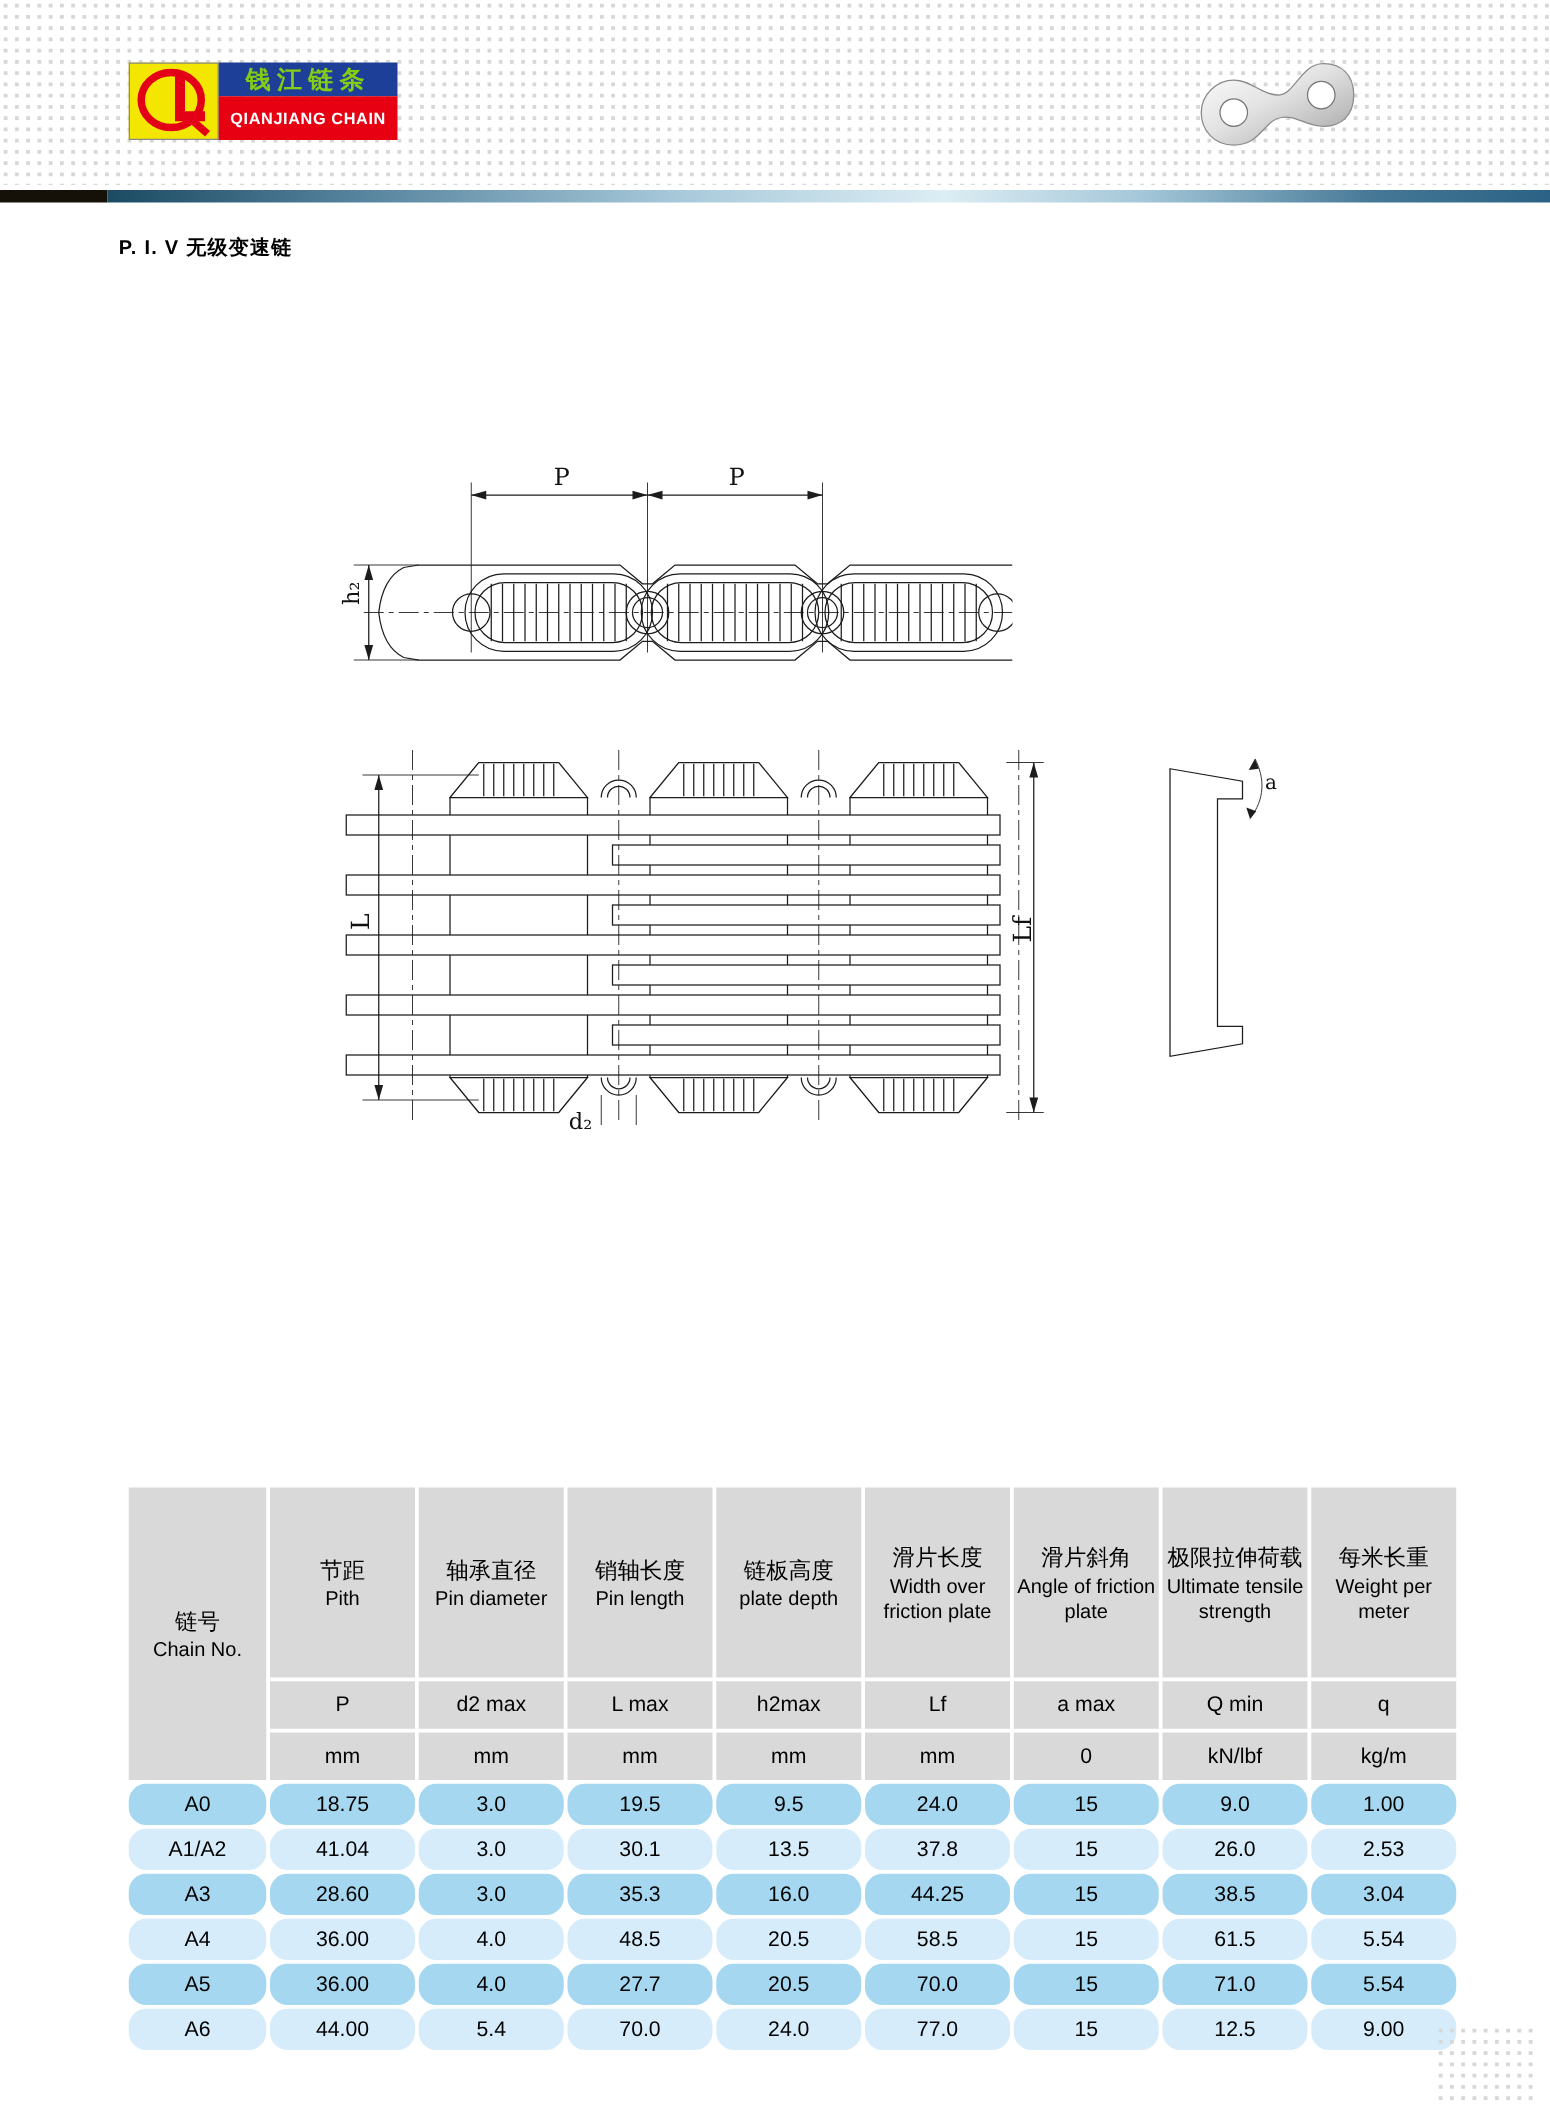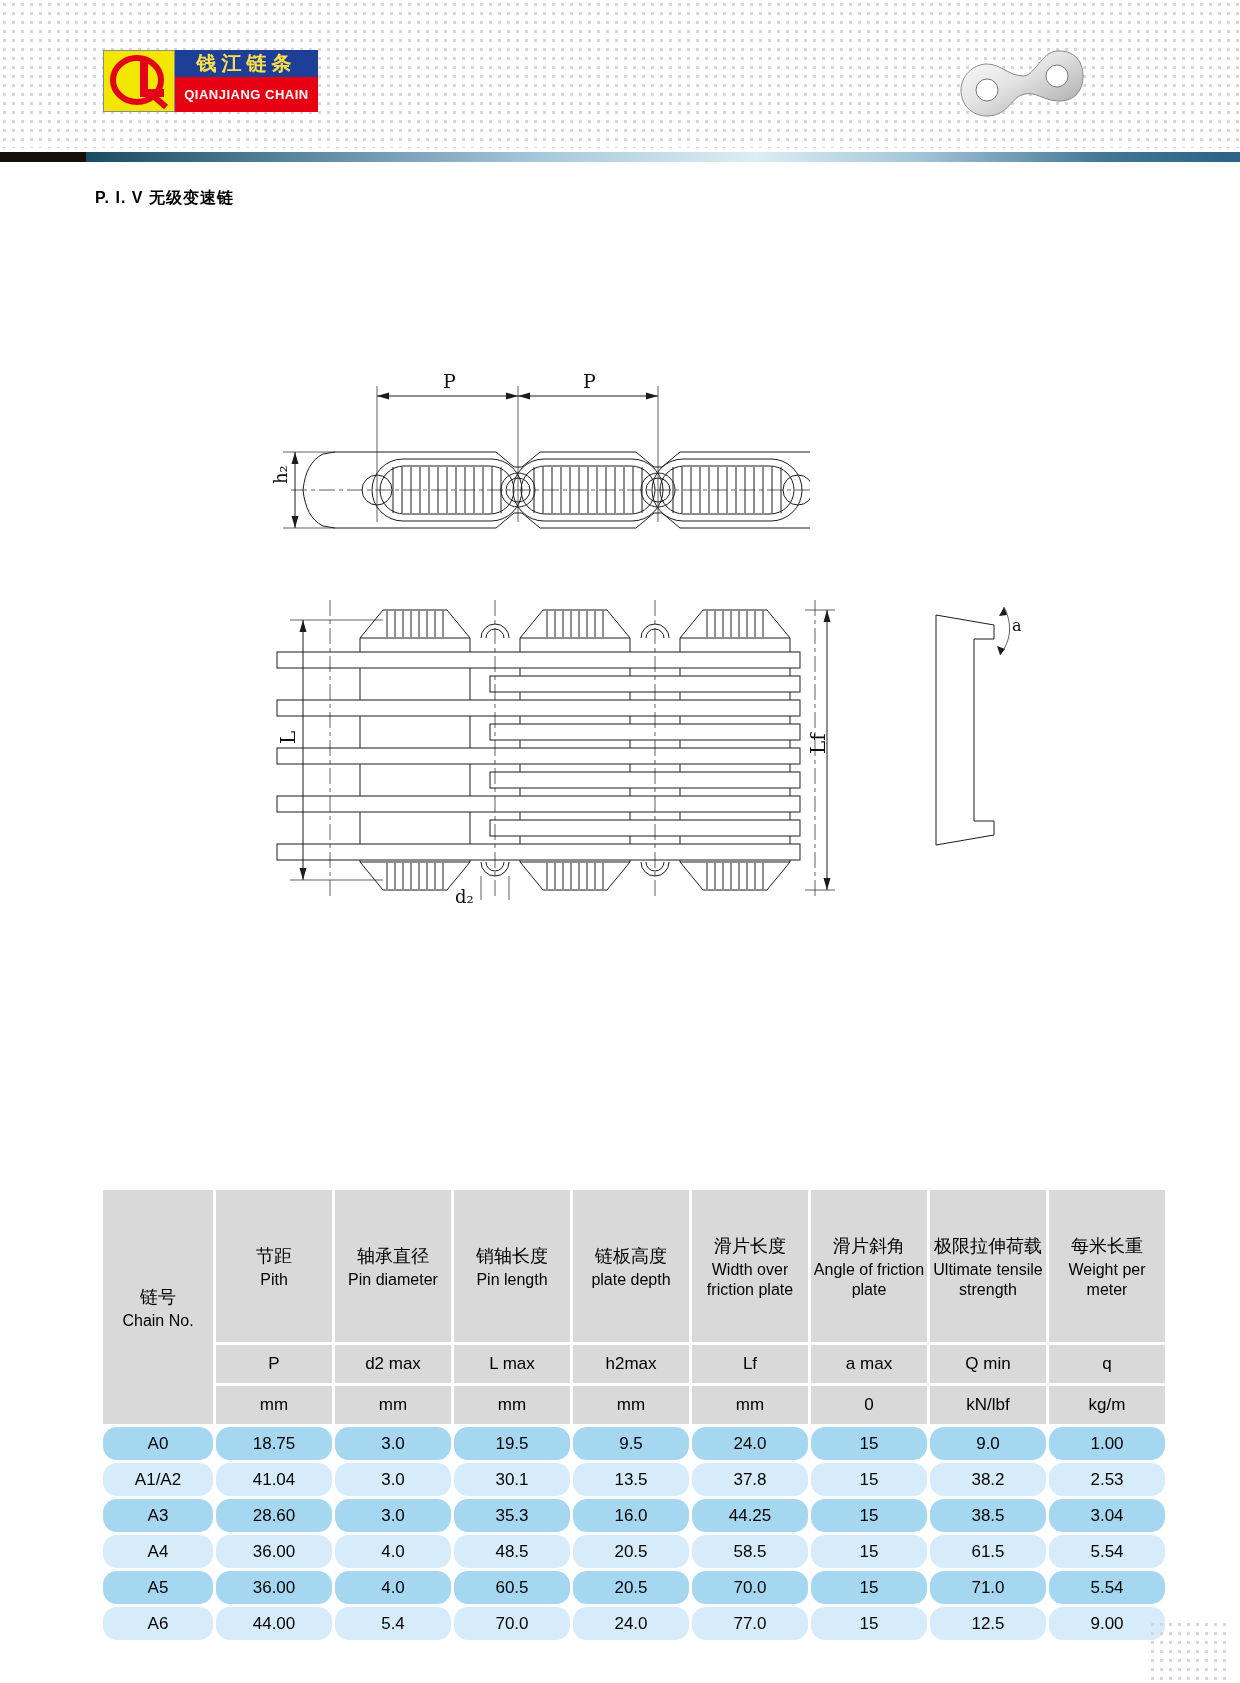--- a/index.html
+++ b/index.html
@@ -9,21 +9,21 @@
   
   .dots{background-image:radial-gradient(#d7d7d7 1.6px, rgba(255,255,255,0) 1.8px);
         background-size:9px 9px;}
   .dot-band-top{position:absolute;left:0;top:0;width:1240px;height:148px;}
   .dot-band-corner{position:absolute;left:1148px;top:1620px;width:80px;height:63px;}
 
   
   .logo{position:absolute;left:103px;top:50px;display:flex;}
   .logo-yellow{width:72px;height:62px;background:#f3e600;border:1px solid #8a8a8a;box-sizing:border-box;}
   .logo-bands{width:143px;height:62px;display:flex;flex-direction:column;}
-  .band-blue{height:31px;background:#1e3f97;color:#fde047;font-size:20px;font-weight:bold;
+  .band-blue{height:31px;background:#1e3f97;color:#84cc16;font-size:20px;font-weight:bold;
              letter-spacing:5px;display:flex;align-items:center;justify-content:center;}
   .band-red{height:40px;background:#e60012;color:#fff;font-size:13px;font-weight:bold;
             letter-spacing:0.5px;display:flex;align-items:center;justify-content:center;}
 
   .chain-img{position:absolute;left:945px;top:48px;}
 
   
   .divider{position:absolute;left:0;top:152px;width:1240px;height:10px;display:flex;}
   .divider-black{width:86px;background:#151008;}
   .divider-grad{flex:1;background:linear-gradient(90deg,#1b4a63 0%,#58859f 18%,#a9cadb 40%,
@@ -303,21 +303,21 @@
           <td>1.00</td>
         </tr>
         <tr class="light">
           <td>A1/A2</td>
           <td>41.04</td>
           <td>3.0</td>
           <td>30.1</td>
           <td>13.5</td>
           <td>37.8</td>
           <td>15</td>
-          <td>38.2</td>
+          <td>26.0</td>
           <td>2.53</td>
         </tr>
         <tr class="blue">
           <td>A3</td>
           <td>28.60</td>
           <td>3.0</td>
           <td>35.3</td>
           <td>16.0</td>
           <td>44.25</td>
           <td>15</td>
@@ -332,21 +332,21 @@
           <td>20.5</td>
           <td>58.5</td>
           <td>15</td>
           <td>61.5</td>
           <td>5.54</td>
         </tr>
         <tr class="blue">
           <td>A5</td>
           <td>36.00</td>
           <td>4.0</td>
-          <td>60.5</td>
+          <td>27.7</td>
           <td>20.5</td>
           <td>70.0</td>
           <td>15</td>
           <td>71.0</td>
           <td>5.54</td>
         </tr>
         <tr class="light">
           <td>A6</td>
           <td>44.00</td>
           <td>5.4</td>

